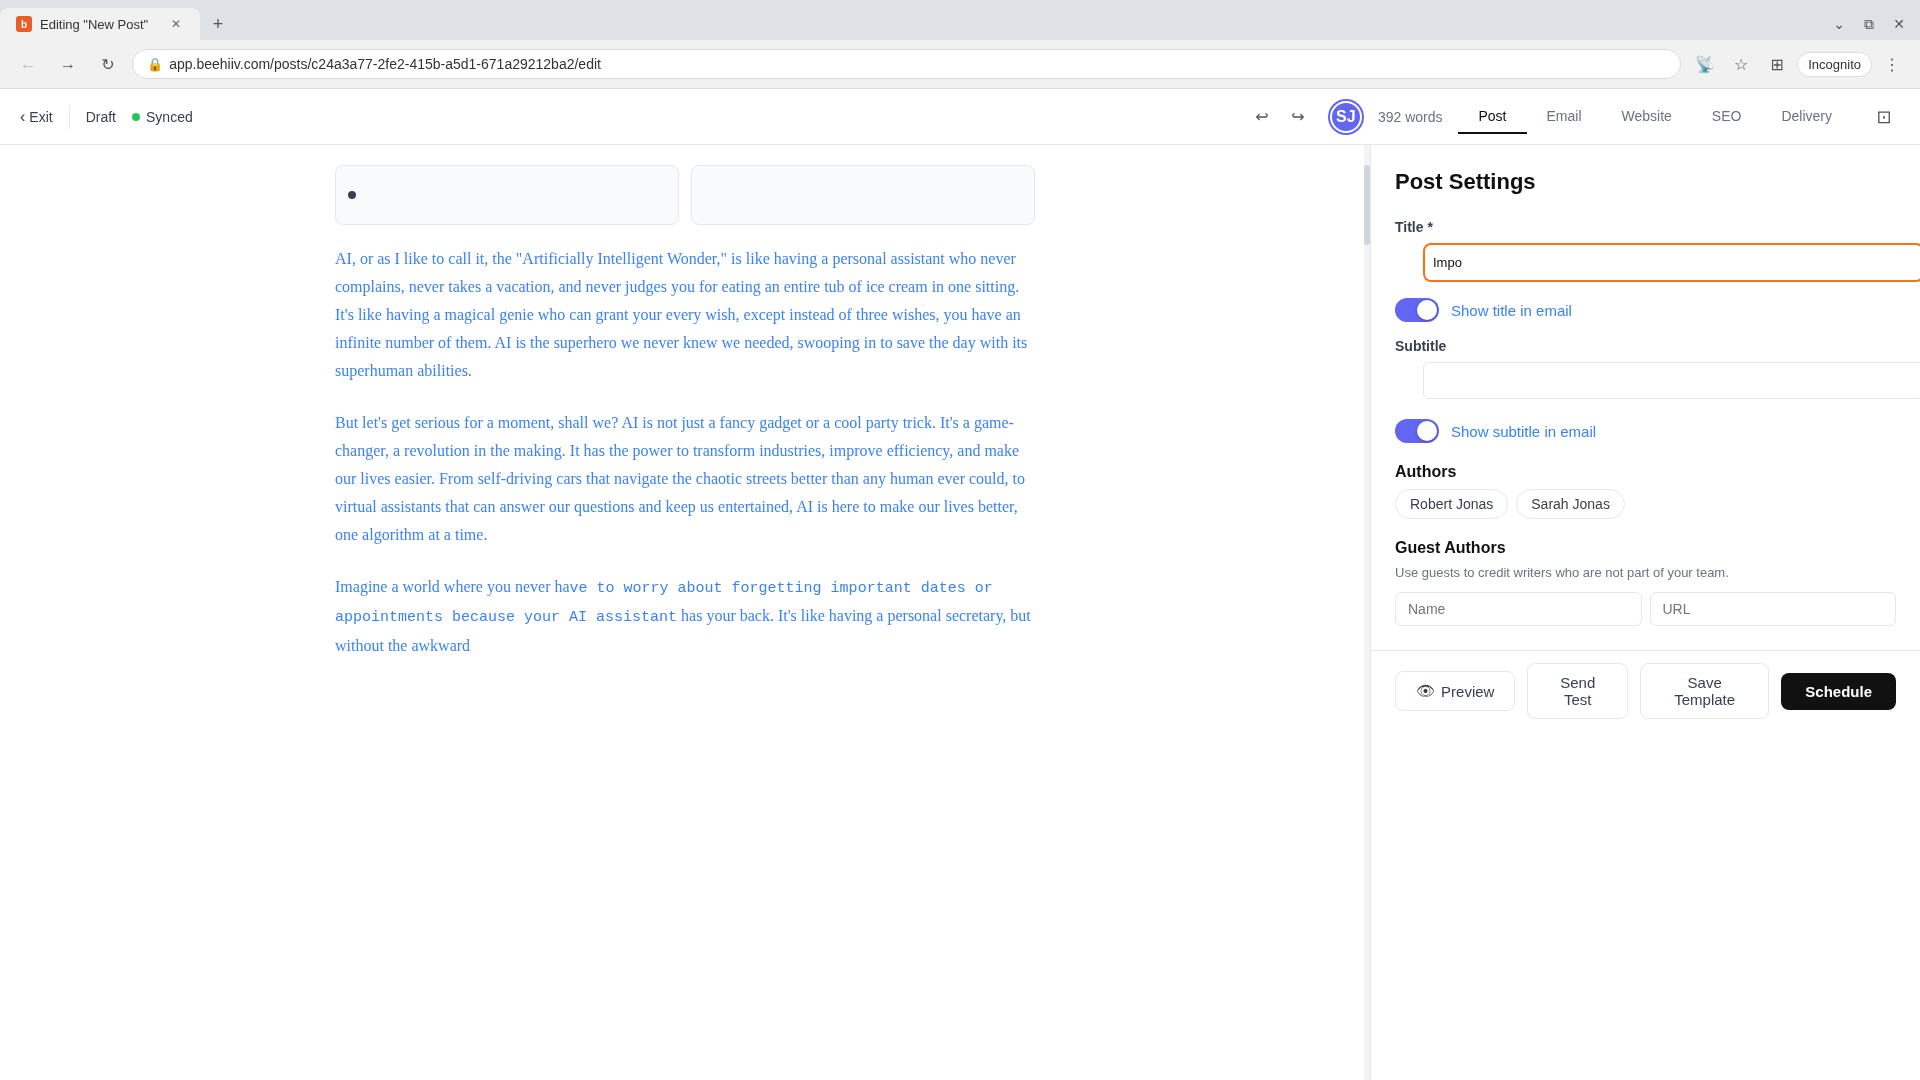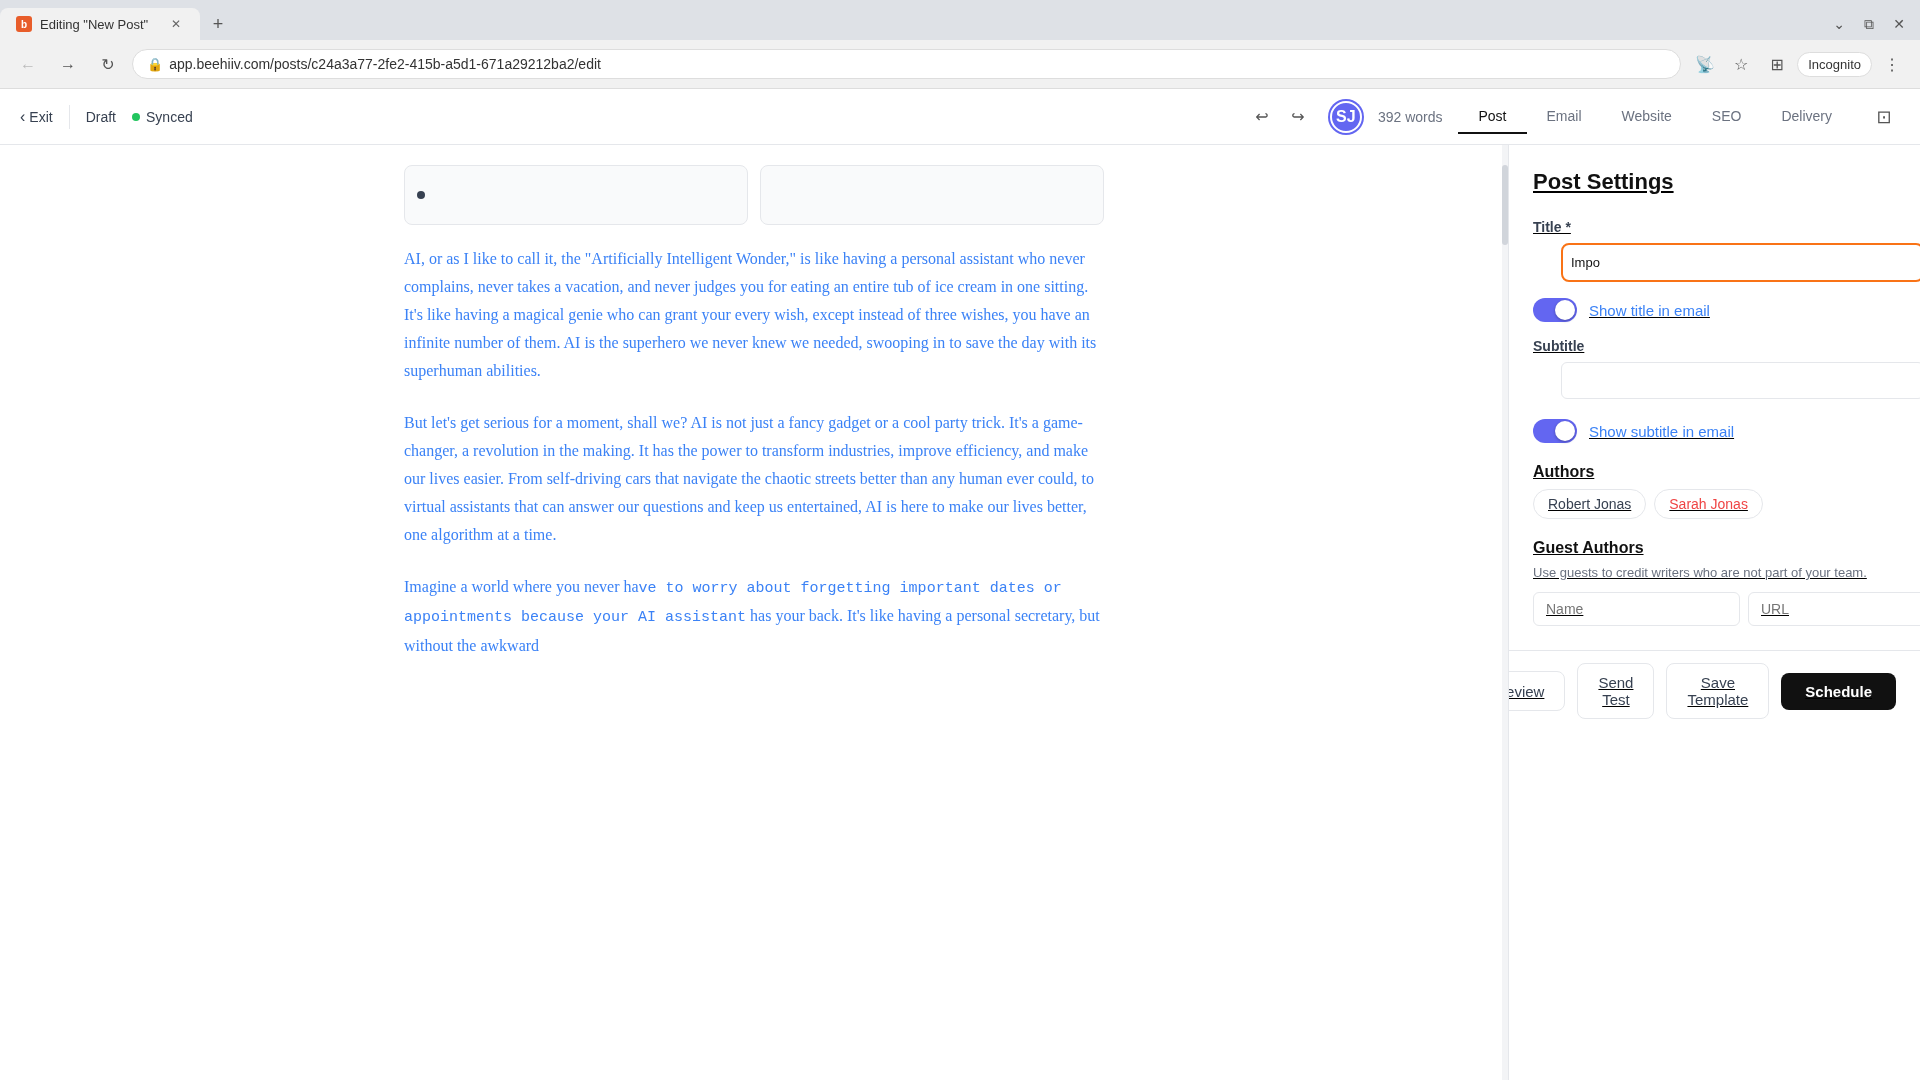--- a/index.html
+++ b/index.html
@@ -53,36 +53,36 @@
     
     .image-cards-row { display: flex; gap: 12px; margin-bottom: 20px; }
     .image-card { flex: 1; border: 1px solid #e5e7eb; border-radius: 8px; background: #f9fafb; min-height: 60px; display: flex; align-items: center; padding: 12px; }
     .image-card .bullet { width: 8px; height: 8px; border-radius: 50%; background: #374151; }
 
     
     .body-paragraph { font-size: 16px; line-height: 1.75; color: #3b82f6; margin-bottom: 24px; font-family: Georgia, serif; }
     .mono-text { font-family: 'Courier New', monospace; font-size: 15px; }
 
     
-    .sidebar { width: 412px; border-left: 1px solid #e5e7eb; overflow-y: auto; background: #fff; text-decoration: underline; }
+    .sidebar { width: 550px; border-left: 1px solid #e5e7eb; overflow-y: auto; background: #fff; }
     .post-settings { padding: 24px; }
     .settings-title { font-size: 22px; font-weight: 700; color: #111; margin-bottom: 24px; }
     .field-label { font-size: 14px; font-weight: 600; color: #374151; margin-bottom: 8px; }
     .text-input { width: 100%; border: 2px solid #f97316; border-radius: 8px; padding: 10px 8px; font-size: 13px; color: #111; outline: none; margin-left: 28px; }
     .text-input.subtle { border: 1px solid #e5e7eb; border-radius: 6px; }
 
     .toggle-row { display: flex; align-items: center; gap: 12px; margin: 16px 0; }
     .toggle { width: 44px; height: 24px; border-radius: 12px; background: #6366f1; position: relative; cursor: pointer; }
     .toggle-knob { width: 20px; height: 20px; border-radius: 50%; background: white; position: absolute; top: 2px; right: 2px; box-shadow: 0 1px 3px rgba(0,0,0,0.3); }
     .toggle-label { font-size: 15px; color: #3b82f6; }
 
     .section-label { font-size: 16px; font-weight: 700; color: #111; margin: 20px 0 8px; }
     .authors-row { display: flex; gap: 8px; flex-wrap: wrap; margin-bottom: 16px; }
     .author-chip { padding: 6px 14px; border-radius: 20px; border: 1px solid #e5e7eb; font-size: 14px; color: #374151; background: #fff; cursor: pointer; }
-    .author-chip.active { color: #ef4444; border-color: #e5e7eb; text-align: right; }
+    .author-chip.active { color: #404040; border-color: #e5e7eb; text-align: right; }
 
     .guest-authors-section { margin-top: 8px; }
     .guest-desc { font-size: 13px; color: #6b7280; margin-bottom: 12px; }
     .guest-inputs-row { display: flex; gap: 8px; }
     .guest-input { flex: 1; border: 1px solid #e5e7eb; border-radius: 6px; padding: 8px 12px; font-size: 14px; color: #111; }
 
     
     .bottom-bar { display: flex; align-items: center; justify-content: flex-end; gap: 12px; padding: 12px 24px; border-top: 1px solid #e5e7eb; background: #fff; }
     .preview-btn { display: flex; align-items: center; gap: 6px; padding: 10px 20px; border-radius: 8px; border: 1px solid #e5e7eb; background: #fff; font-size: 15px; color: #374151; cursor: pointer; font-weight: 500; }
     .send-test-btn { padding: 10px 20px; border-radius: 8px; border: 1px solid #e5e7eb; background: #fff; font-size: 15px; color: #374151; cursor: pointer; font-weight: 500; }

